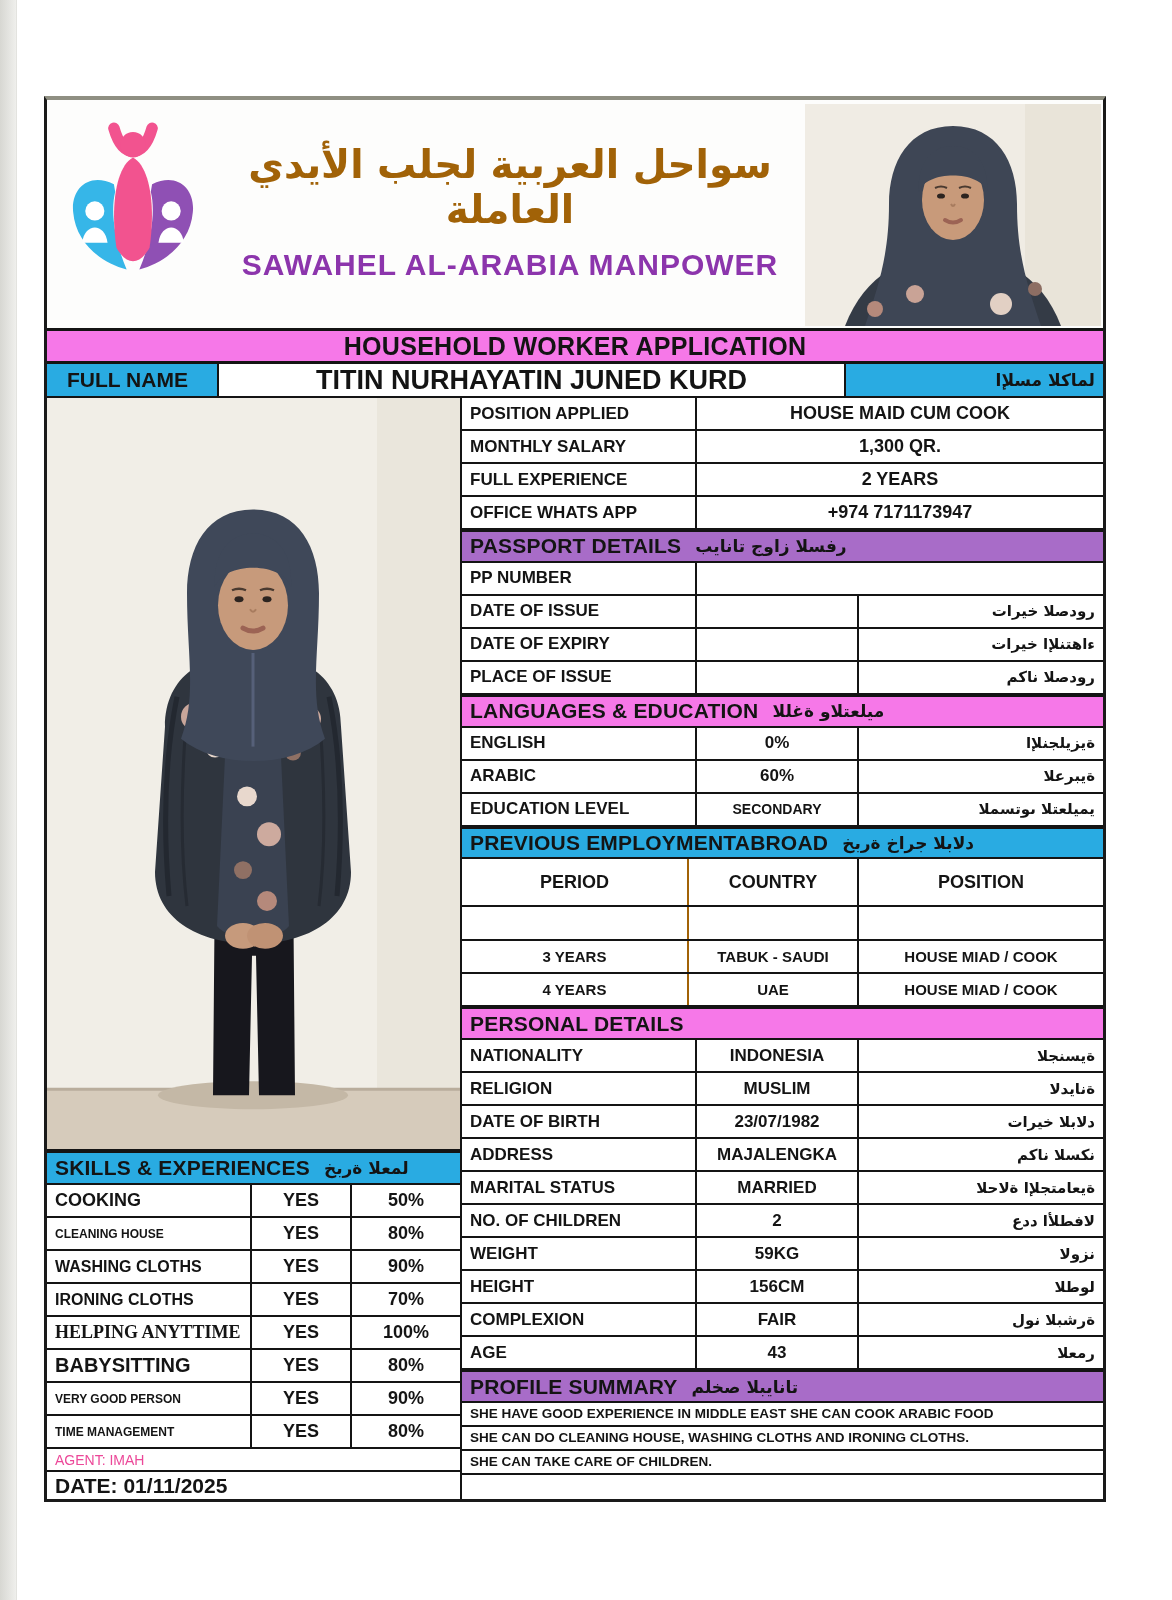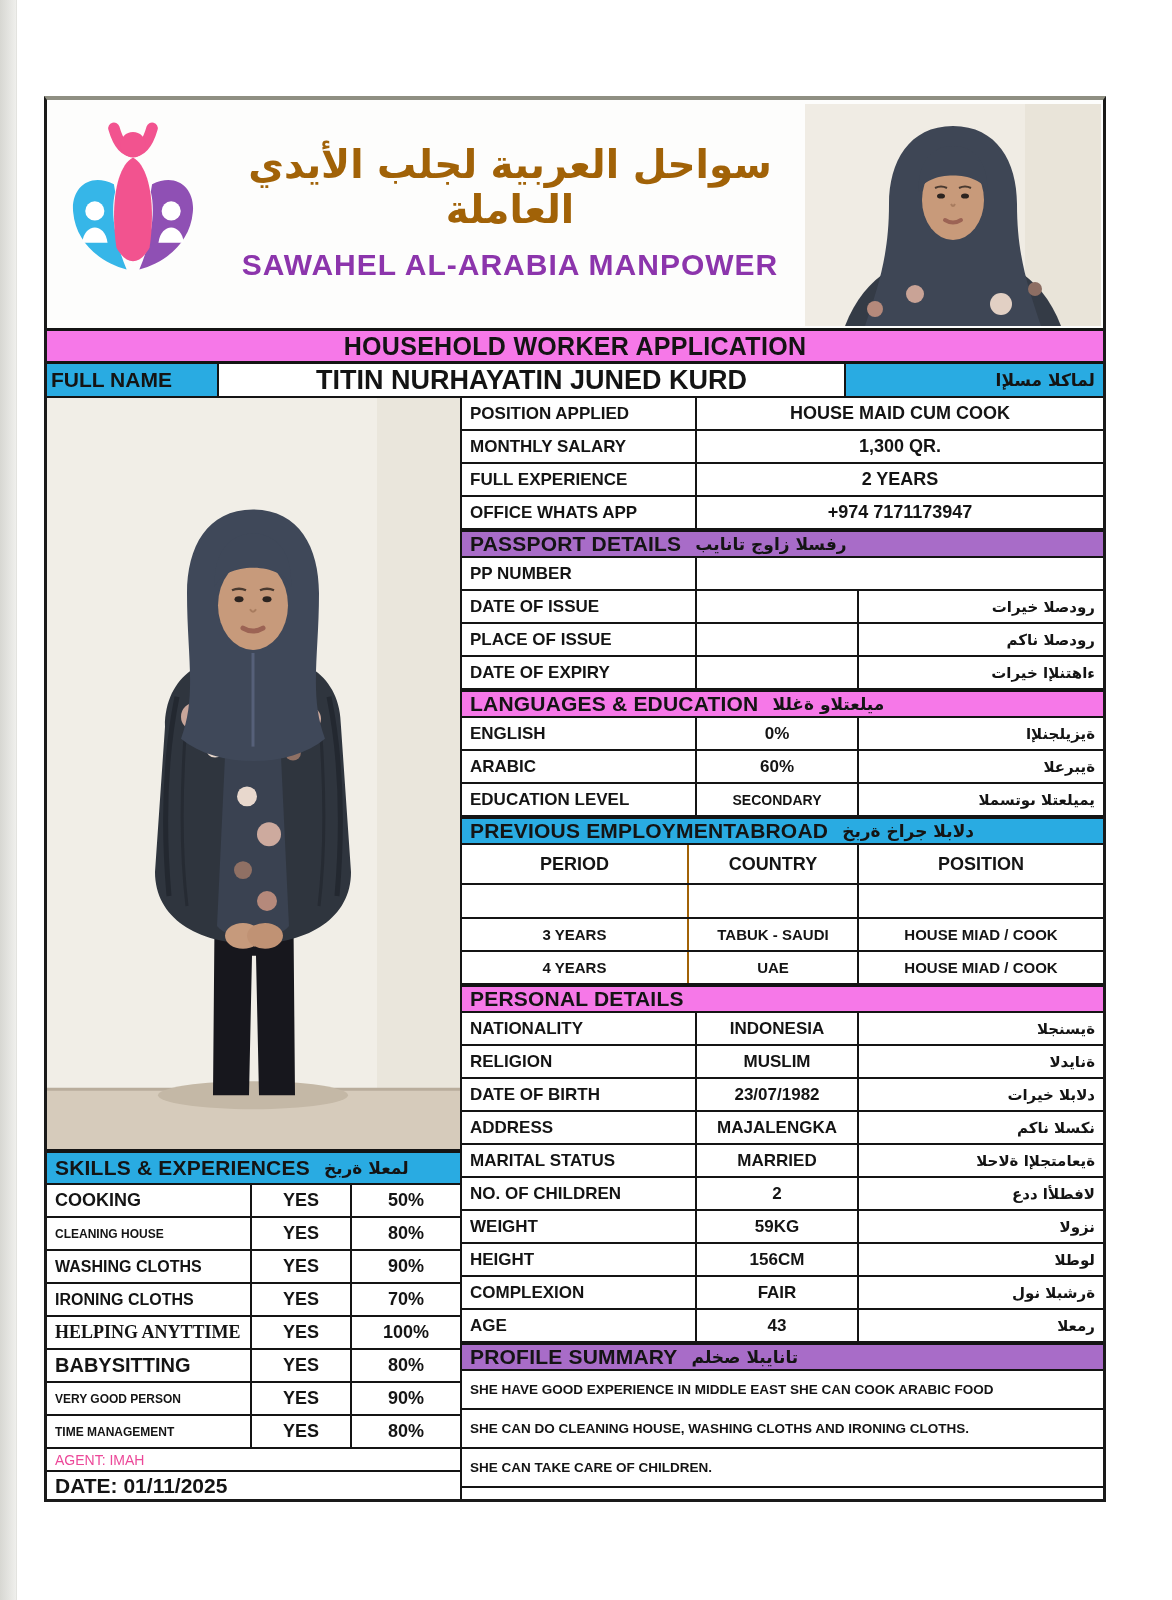--- a/index.html
+++ b/index.html
@@ -29,46 +29,46 @@
     border-bottom:2px solid #141414;padding-left:8px;}
   .band-en{font-weight:bold;font-size:21px;letter-spacing:0.2px;}
   .band-ar{margin-left:14px;font-weight:bold;font-size:17px;font-family:"DejaVu Sans", sans-serif;}
   .band.pink{background:#F678E8;}
   .band.blue{background:#29ABE2;}
   .band.purple{background:#A86CC8;}
   .title-band{height:36px;background:#F678E8;border-top:3px solid #141414;border-bottom:3px solid #141414;
     display:flex;align-items:center;justify-content:center;font-size:25px;font-weight:bold;letter-spacing:0.3px;}
 
   .fullname-row{height:34px;display:flex;border-bottom:2px solid #141414;}
-  .fn-label{width:170px;background:#29ABE2;font-weight:bold;font-size:21px;display:flex;align-items:center;padding-left:4px;}
+  .fn-label{width:170px;background:#29ABE2;font-weight:bold;font-size:21px;display:flex;align-items:center;padding-left:20px;}
   .fn-value{flex:1;background:#fff;display:flex;align-items:center;justify-content:center;
     font-weight:bold;font-size:27px;border-left:2px solid #141414;border-right:2px solid #141414;}
   .fn-ar{width:257px;background:#29ABE2;display:flex;align-items:center;justify-content:flex-end;
     padding-right:8px;font-weight:bold;font-size:17px;font-family:"DejaVu Sans", sans-serif;padding-left:24px;}
 
   .doc-body{display:flex;height:1101px;border-top:0;}
   .left-col{width:413px;display:flex;flex-direction:column;}
   .right-col{width:643px;flex:1;display:flex;flex-direction:column;border-left:2px solid #141414;}
 
   .row{display:flex;align-items:stretch;border-bottom:2px solid #141414;height:33px;flex:0 0 auto;}
   .cell{display:flex;align-items:center;}
   .c-label{width:233px;padding-left:8px;font-weight:bold;font-size:17px;}
   .c-val{width:162px;justify-content:center;font-weight:bold;font-size:17px;border-left:2px solid #141414;}
   .c-val.wide{width:408px;flex:1;font-size:18px;}
   .c-ar{flex:1;justify-content:flex-end;padding-right:8px;font-weight:bold;font-size:15px;
     font-family:"DejaVu Sans", sans-serif;border-left:2px solid #141414;}
 
-  .e-head{height:40px;}
+  .e-head{height:48px;}
   .e1{width:225px;justify-content:center;font-weight:bold;font-size:17px;}
   .e2{width:170px;justify-content:center;font-weight:bold;font-size:15px;border-left:2px solid #a16207;}
   .e3{flex:1;justify-content:center;font-weight:bold;font-size:15px;border-left:2px solid #141414;}
   .e-head .e1,.e-head .e2,.e-head .e3{font-size:18px;}
   .row.empty{height:34px;}
 
-  .sum-line{height:39px;display:flex;align-items:center;padding-left:8px;
+  .sum-line{height:24px;display:flex;align-items:center;padding-left:8px;
     border-bottom:2px solid #141414;font-weight:bold;font-size:13.5px;flex:0 0 auto;}
 
   
   .big-photo{flex:1 1 auto;overflow:hidden;border-bottom:2px solid #141414;}
   .big-photo svg{display:block;width:100%;height:100%;}
   .skills-band{height:34px;flex:0 0 auto;}
   .s-label{width:203px;padding-left:8px;font-weight:bold;font-size:16px;}
   .s-label.lg{font-size:20px;}
   .s-label.md{font-size:18px;}
   .s-label.sm{font-size:12px;}
@@ -252,28 +252,28 @@
       <div class="row">
         <div class="cell c-label">PP NUMBER</div>
         <div class="cell c-val"></div>
       </div>
       <div class="row">
         <div class="cell c-label">DATE OF ISSUE</div>
         <div class="cell c-val"></div>
         <div class="cell c-ar">رودصلا خيرات</div>
       </div>
       <div class="row">
+        <div class="cell c-label">DATE OF EXPIRY</div>
+        <div class="cell c-val"></div>
+        <div class="cell c-ar">ءاهتنلإا خيرات</div>
+      </div>
+      <div class="row">
         <div class="cell c-label">PLACE OF ISSUE</div>
         <div class="cell c-val"></div>
         <div class="cell c-ar">رودصلا ناكم</div>
-      </div>
-      <div class="row">
-        <div class="cell c-label">DATE OF EXPIRY</div>
-        <div class="cell c-val"></div>
-        <div class="cell c-ar">ءاهتنلإا خيرات</div>
       </div>
 
       <div class="band pink">
         <span class="band-en">LANGUAGES &amp; EDUCATION</span>
         <span class="band-ar">ميلعتلاو ةغللا</span>
       </div>
       <div class="row">
         <div class="cell c-label">ENGLISH</div>
         <div class="cell c-val">0%</div>
         <div class="cell c-ar">ةيزيلجنلإا</div>

